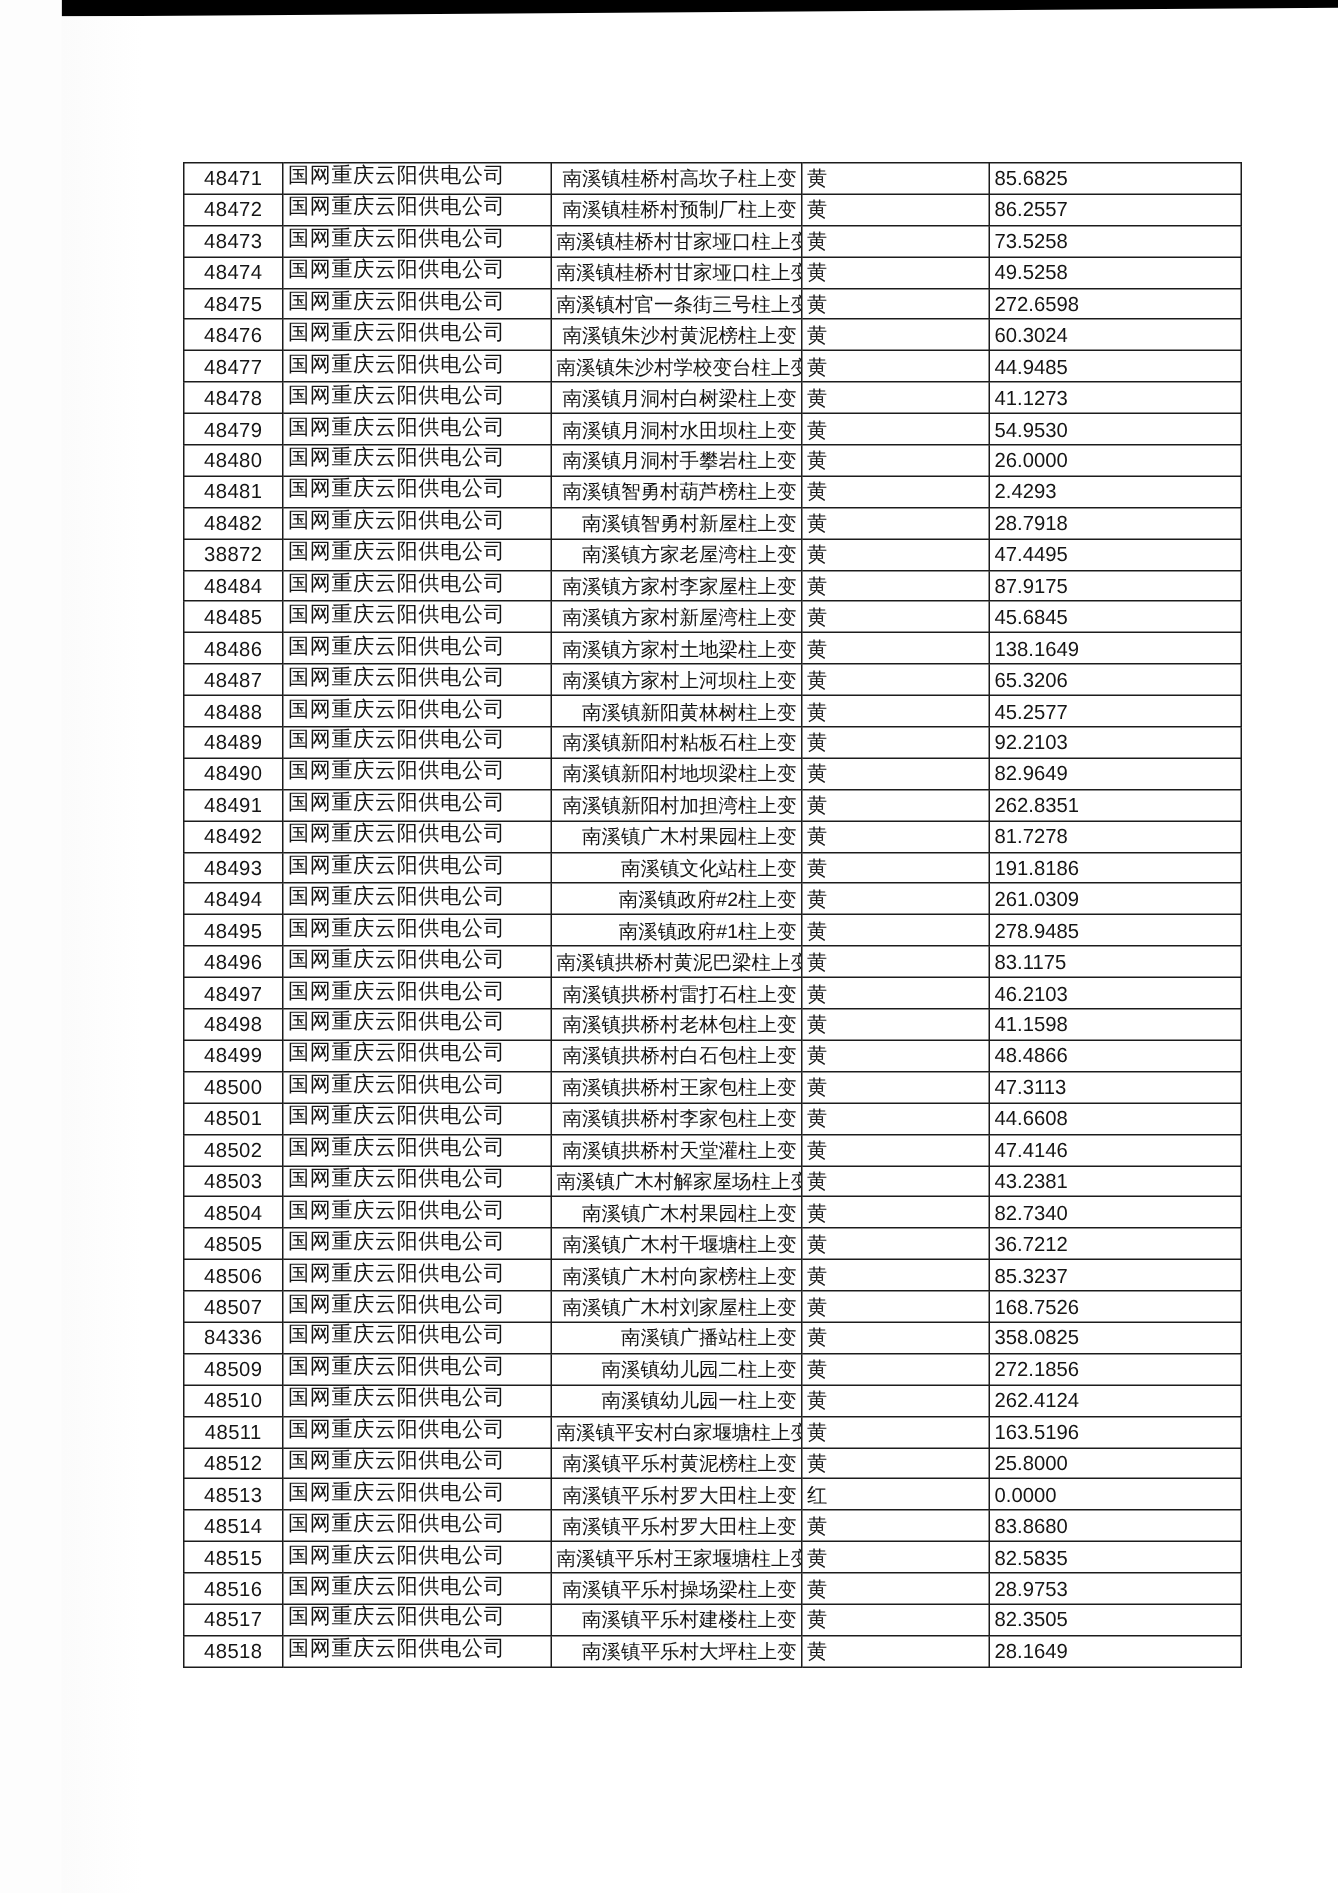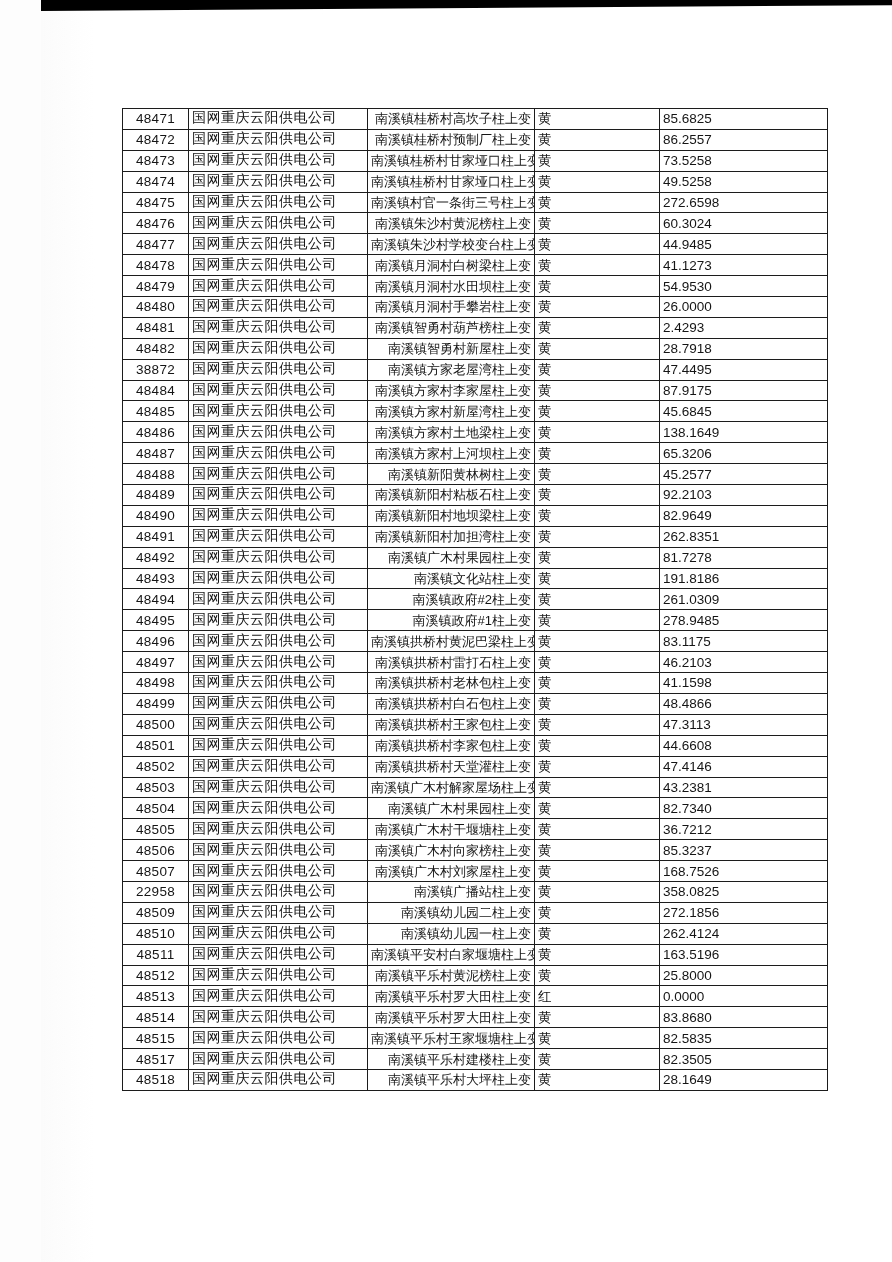--- a/index.html
+++ b/index.html
@@ -338,21 +338,21 @@
           <td class="col-value">85.3237</td>
         </tr>
         <tr>
           <td class="col-id">48507</td>
           <td class="col-company">国网重庆云阳供电公司</td>
           <td class="col-name">南溪镇广木村刘家屋柱上变</td>
           <td class="col-flag">黄</td>
           <td class="col-value">168.7526</td>
         </tr>
         <tr>
-          <td class="col-id">22958</td>
+          <td class="col-id">84336</td>
           <td class="col-company">国网重庆云阳供电公司</td>
           <td class="col-name">南溪镇广播站柱上变</td>
           <td class="col-flag">黄</td>
           <td class="col-value">358.0825</td>
         </tr>
         <tr>
           <td class="col-id">48509</td>
           <td class="col-company">国网重庆云阳供电公司</td>
           <td class="col-name">南溪镇幼儿园二柱上变</td>
           <td class="col-flag">黄</td>
@@ -392,20 +392,27 @@
           <td class="col-name">南溪镇平乐村罗大田柱上变</td>
           <td class="col-flag">黄</td>
           <td class="col-value">83.8680</td>
         </tr>
         <tr>
           <td class="col-id">48515</td>
           <td class="col-company">国网重庆云阳供电公司</td>
           <td class="col-name">南溪镇平乐村王家堰塘柱上变</td>
           <td class="col-flag">黄</td>
           <td class="col-value">82.5835</td>
+        </tr>
+        <tr>
+          <td class="col-id">48516</td>
+          <td class="col-company">国网重庆云阳供电公司</td>
+          <td class="col-name">南溪镇平乐村操场梁柱上变</td>
+          <td class="col-flag">黄</td>
+          <td class="col-value">28.9753</td>
         </tr>
         <tr>
           <td class="col-id">48517</td>
           <td class="col-company">国网重庆云阳供电公司</td>
           <td class="col-name">南溪镇平乐村建楼柱上变</td>
           <td class="col-flag">黄</td>
           <td class="col-value">82.3505</td>
         </tr>
         <tr>
           <td class="col-id">48518</td>

